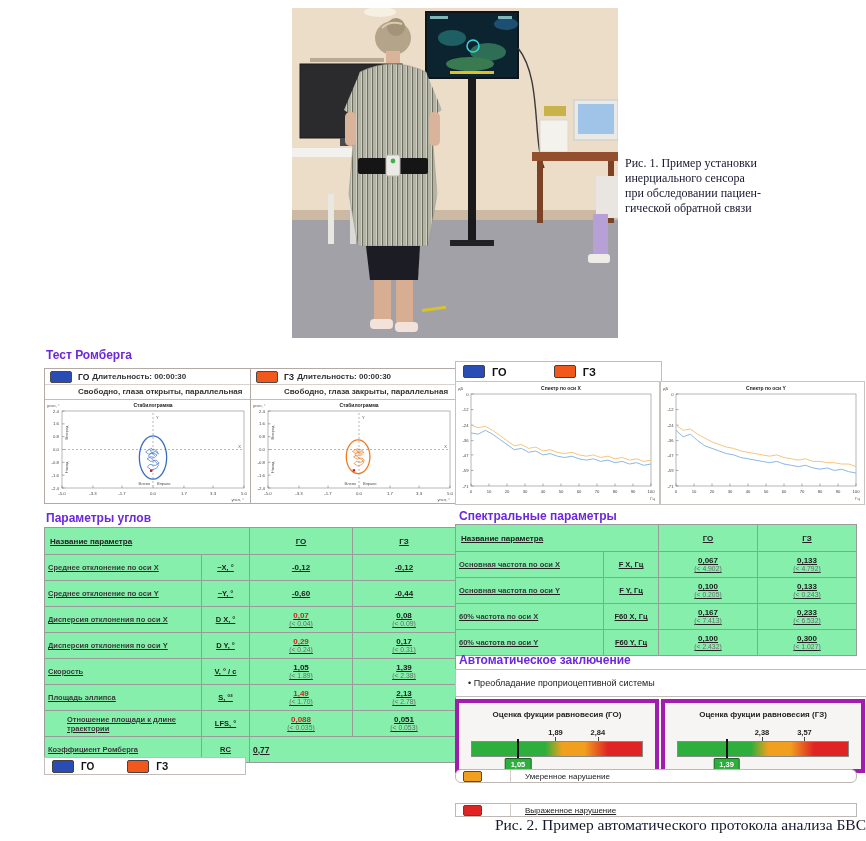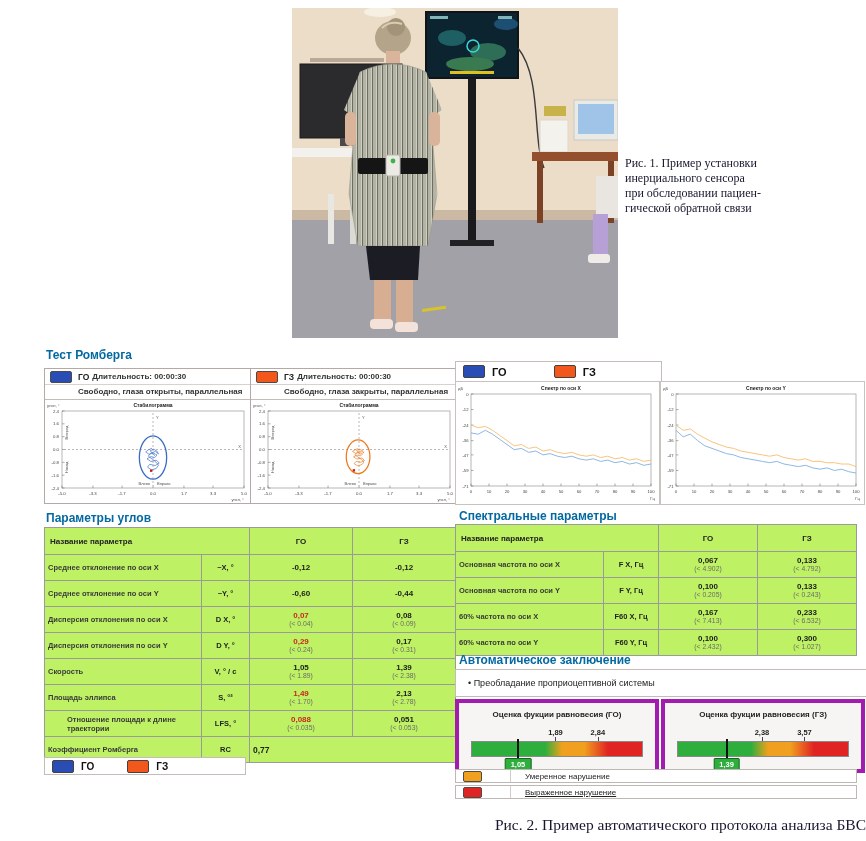--- a/index.html
+++ b/index.html
@@ -6,33 +6,33 @@
   #page{position:relative;width:866px;height:841px;background:#fff;overflow:hidden;
         font-family:"Liberation Sans",sans-serif;color:#222;}
   .abs{position:absolute;}
 
   
   .fig-caption{font-family:"Liberation Serif","DejaVu Serif",serif;color:#17172e;
                font-size:12px;line-height:1.26;}
   #fig2-caption{width:866px;text-align:right;font-size:15.5px;}
 
   
-  .sec-h{font-size:12px;font-weight:700;color:#0369a1;}
+  .sec-h{font-size:12px;font-weight:700;color:#6d28d9;}
 
   
   .stab-panel{background:#fff;border:1px solid #b3aaa6;}
   .stab-head{border-bottom:1px solid #c5bcb8;}
   .stab-head-row1{display:flex;align-items:center;height:15px;border-bottom:1px solid #d8d2ce;}
   .chip{display:inline-block;width:20px;height:10px;border-radius:2px;border:1px solid #4a4a4a;margin:0 6px 0 5px;flex:0 0 auto;}
   .stab-code{font-size:8.5px;font-weight:700;color:#222;}
   .stab-dur{font-size:8px;font-weight:700;color:#333;margin-left:3px;}
   .stab-cond{font-size:8px;font-weight:700;color:#333;height:14px;line-height:14px;padding-left:33px;}
 
   
-  table.ptable{border-collapse:collapse;table-layout:fixed;width:100%;background:#bef264;}
+  table.ptable{border-collapse:collapse;table-layout:fixed;width:100%;background:#86efac;text-decoration:underline;}
   table.ptable td{border:1px solid #9a9a9a;padding:1px 3px;vertical-align:middle;overflow:hidden;}
   td.t-name{font-size:7.5px;font-weight:700;color:#3a3a3a;padding-left:5px;}
   td.t-sym{font-size:7.5px;font-weight:700;color:#222;text-align:center;}
   td.t-head{font-size:8px;font-weight:700;color:#222;text-align:center;}
   td.t-val{text-align:center;}
   .val-main{font-size:8px;font-weight:700;color:#1c1c1c;line-height:1.15;}
   .val-main.alert{color:#c8281e;}
   .val-norm{font-size:6.8px;color:#6a6a6a;line-height:1.1;}
   .val-span{font-size:8.5px;font-weight:700;text-align:left;}
 
@@ -566,21 +566,21 @@
         </div>
       <div class="gauge-badge" style="left: 28.8%;">1,39</div>
     <span class="gauge-thr" style="left: 49.4%;">2,38</span>
         <span class="gauge-tick" style="left: 49.4%;"></span>
         <span class="gauge-thr" style="left: 74.1%;">3,57</span>
         <span class="gauge-tick" style="left: 74.1%;"></span>
       </div>
   </div>
 
   <div id="concl-legend" class="abs" style="left:455px;top:769px;width:402px;">
-      <div class="cl-row" style="margin-bottom: 2px;">
+      <div class="cl-row" style="margin-bottom: 20px; border-radius: 6px;">
         <span class="cl-chipcell">
           <span class="cl-chip" style="background: rgb(240, 160, 30);"></span>
         </span>
         <span class="cl-label">Умеренное нарушение</span>
       </div>
       <div class="cl-row" style="margin-bottom: 2px; text-decoration: underline;">
         <span class="cl-chipcell">
           <span class="cl-chip" style="background: rgb(224, 36, 36);"></span>
         </span>
         <span class="cl-label">Выраженное нарушение</span>

